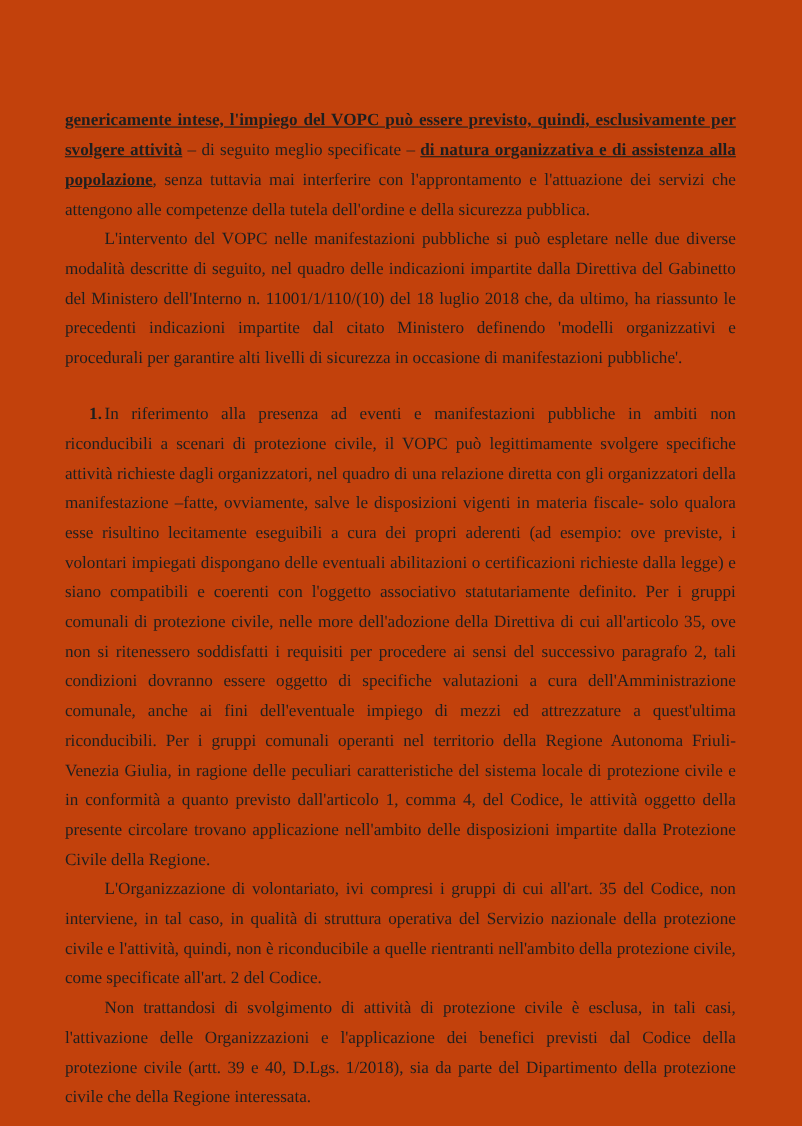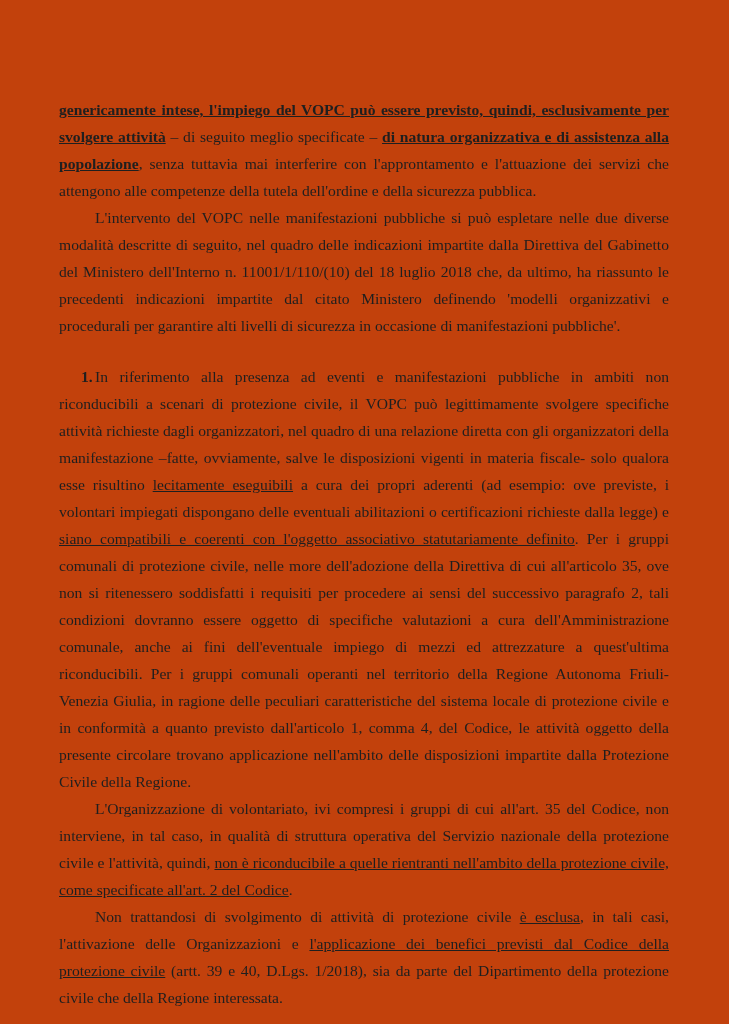--- a/index.html
+++ b/index.html
@@ -30,21 +30,20 @@
     text-align: justify;
   }
   .para.indent {
     text-indent: 36px;
   }
   .seg-bu {
     font-weight: bold;
     text-decoration: underline;
   }
   .seg-u {
-    text-decoration: underline;
   }
   .heading {
     position: relative;
     margin: 24px 0 7px 0;
     padding-left: 39px;
     font-weight: bold;
     text-align: justify;
   }
   .heading .num {
     position: absolute;

